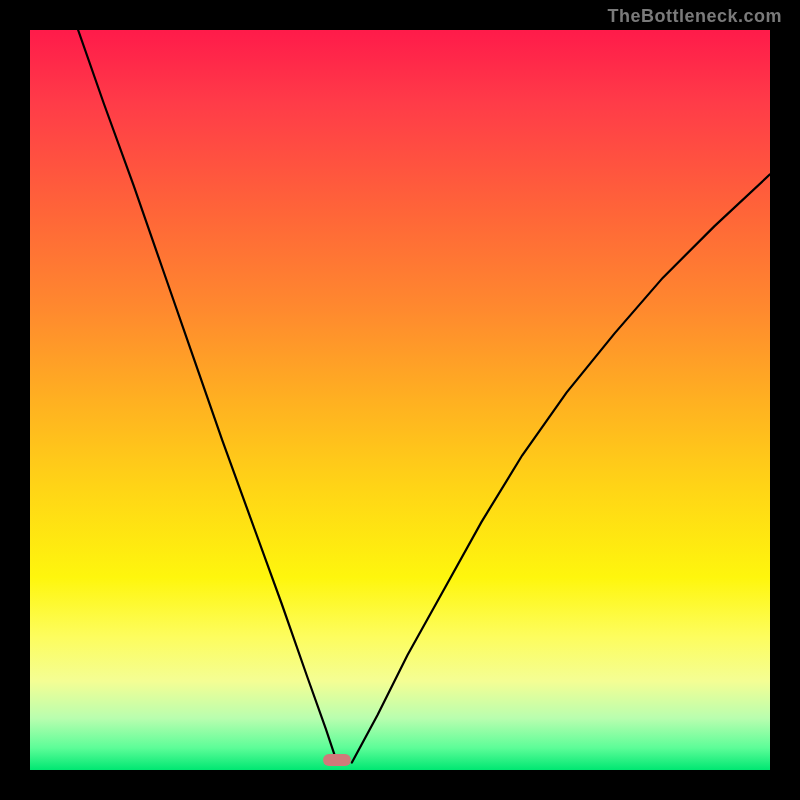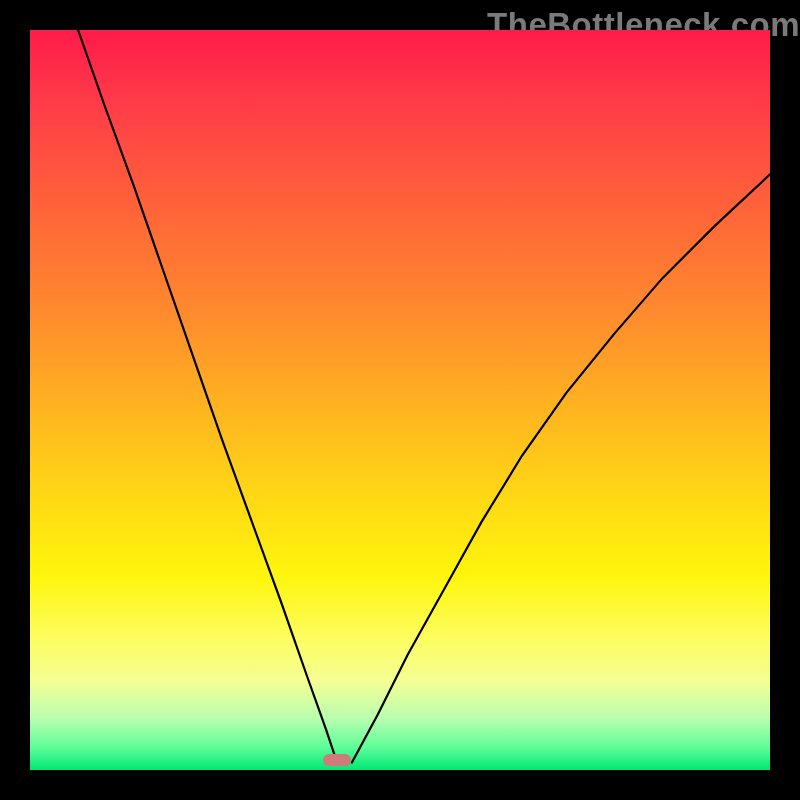--- a/index.html
+++ b/index.html
@@ -6,24 +6,24 @@
   html, body { width: 800px; height: 800px; overflow: hidden; background: #000; }
   .frame {
     position: relative;
     width: 800px;
     height: 800px;
     background: #000;
   }
   .watermark {
     position: absolute;
     top: 6px;
-    right: 0;
+    right: 18px;
     font-family: Arial, Helvetica, sans-serif;
     font-weight: 700;
-    font-size: 33px;
+    font-size: 18px;
     color: #7a7a7a;
     letter-spacing: 0.5px;
   }
   .plot {
     position: absolute;
     left: 30px;
     top: 30px;
     width: 740px;
     height: 740px;
     overflow: hidden;

